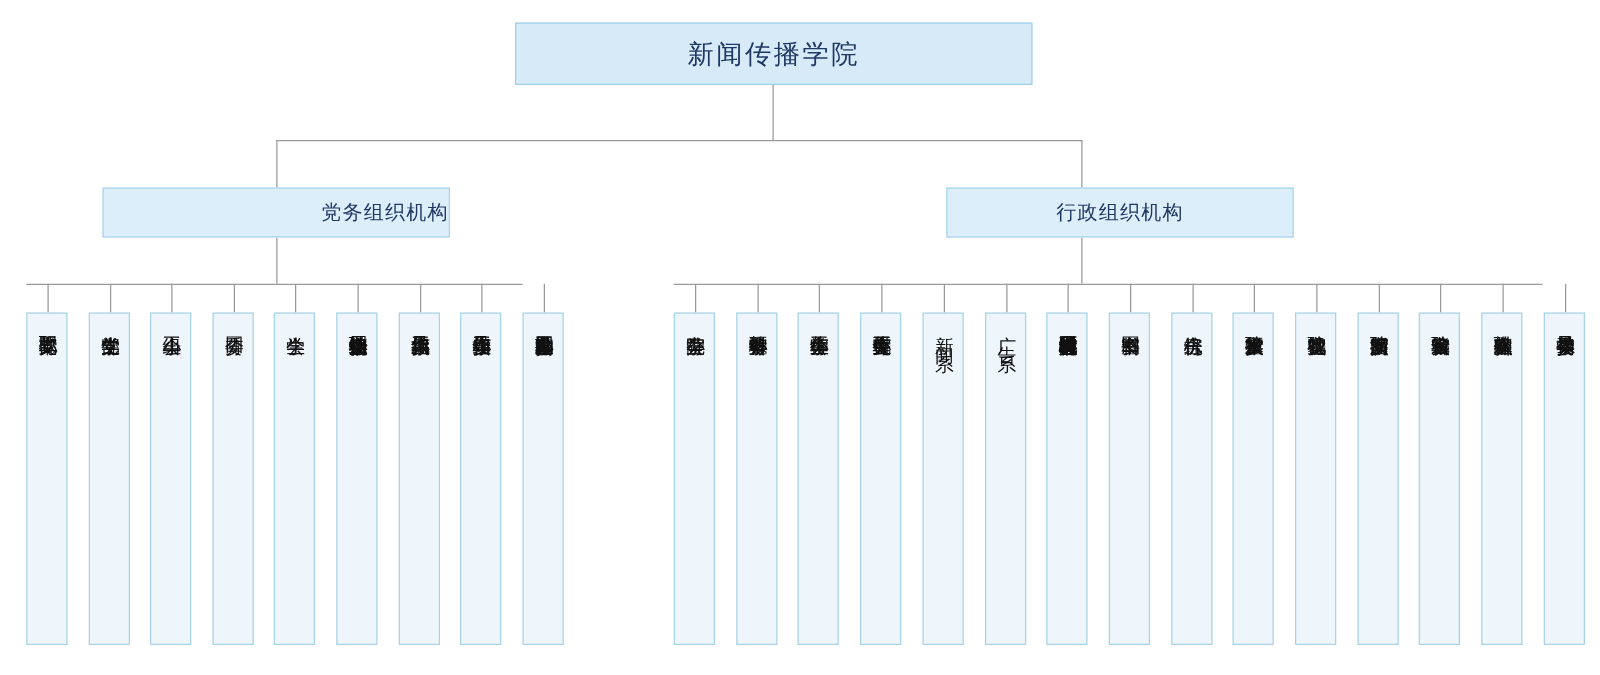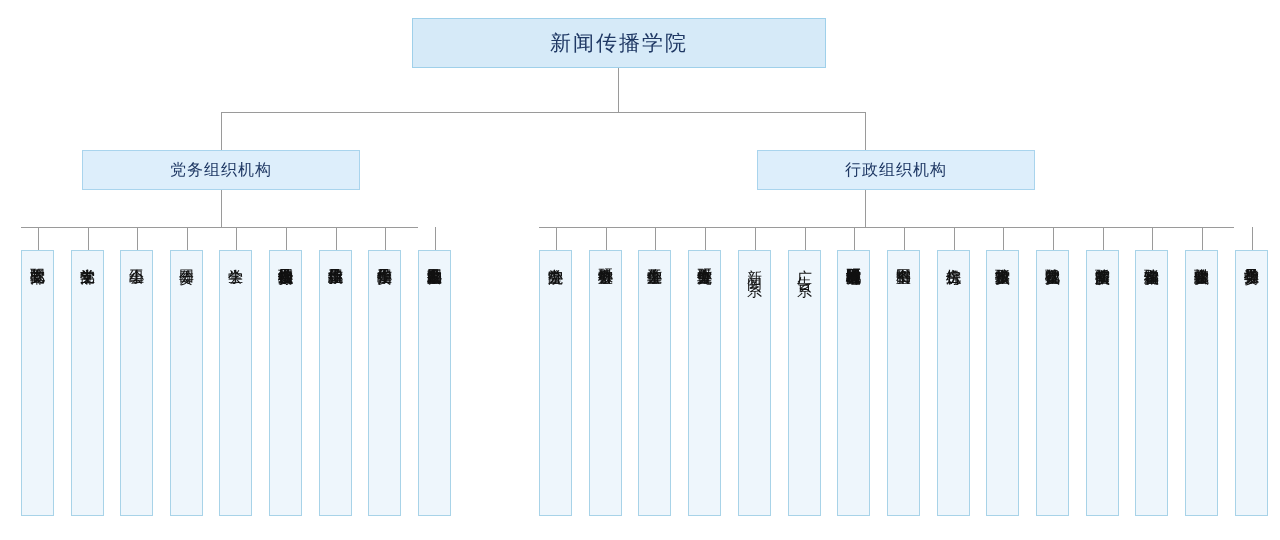--- a/index.html
+++ b/index.html
@@ -103,21 +103,21 @@
       <div class="line v" style="left: 1103px; top: 227px; height: 23px;"></div>
       <div class="line v" style="left: 1152px; top: 227px; height: 23px;"></div>
       <div class="line v" style="left: 1202px; top: 227px; height: 23px;"></div>
       <div class="line v" style="left: 1252px; top: 227px; height: 23px;"></div>
     </div>
 
   <div class="node root" style="left:412px;top:18px;width:414px;height:50px;">
     <span>新闻传播学院</span>
   </div>
 
-  <div class="node mid" style="left:82px;top:150px;width:278px;height:40px;">
+  <div class="node mid" style="left:82px;top:150px;width:278px;height:40px;justify-content:flex-end;">
     <span>党务组织机构</span>
   </div>
   <div class="node mid" style="left:726px;top:150px;width:278px;height:40px;margin-left:31px;">
     <span>行政组织机构</span>
   </div>
 
   <div id="leaf-layer">
       <div class="node leaf" style="left: 21px; top: 250px; width: 33px; height: 266px;">
         <span class="vtext">教职工党支部</span>
       </div>

